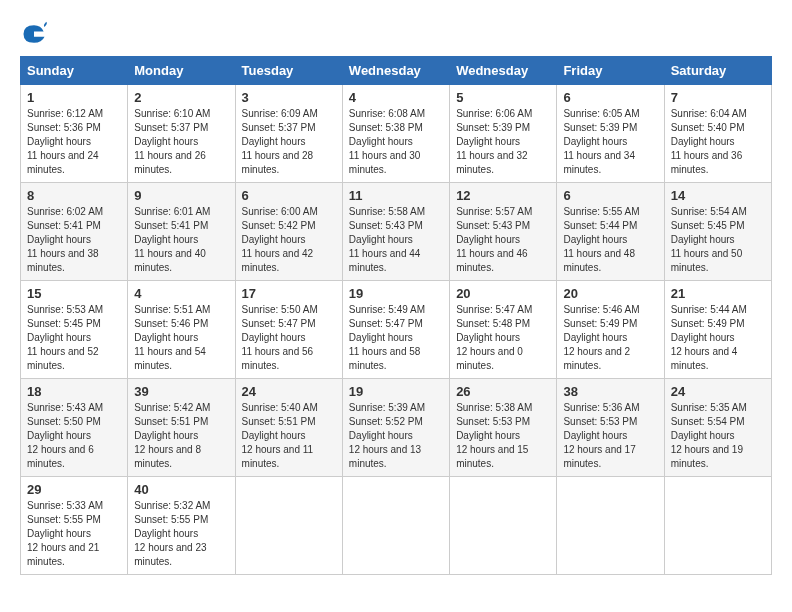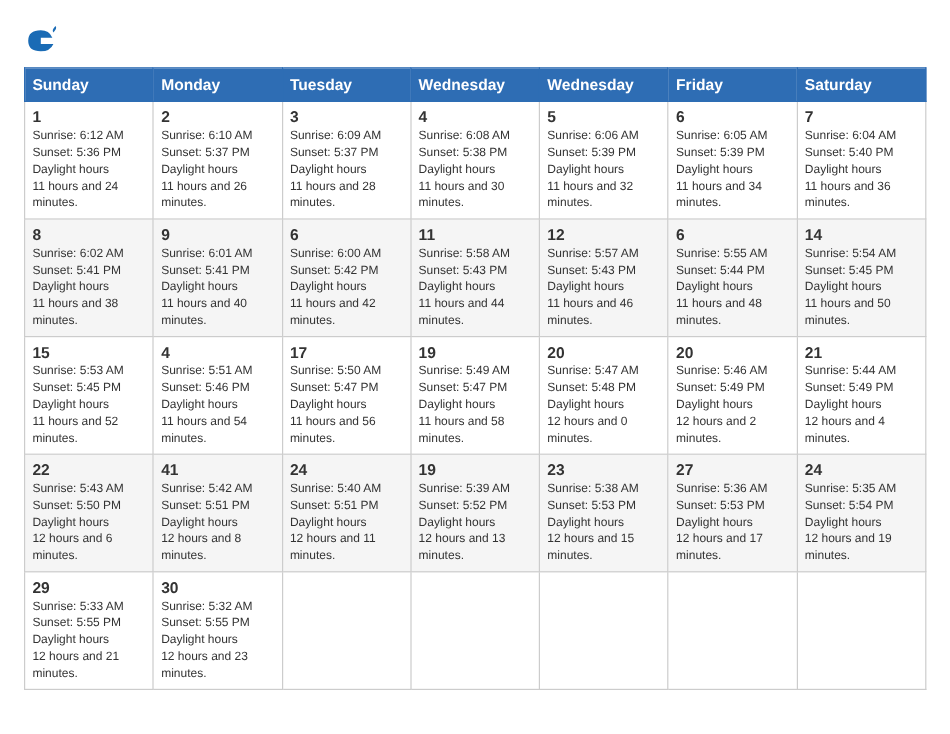--- a/index.html
+++ b/index.html
@@ -313,30 +313,30 @@
         <div class="day-info">
           Sunrise: 5:44 AM<br>
           Sunset: 5:49 PM<br>
           Daylight hours<br>
           12 hours and 4 minutes.
         </div>
         </td>
       </tr>
       <tr>
         <td>
-          <span class="day-number">22</span>
+          <span class="day-number">18</span>
         <div class="day-info">
           Sunrise: 5:43 AM<br>
           Sunset: 5:50 PM<br>
           Daylight hours<br>
           12 hours and 6 minutes.
         </div>
         </td>
         <td>
-          <span class="day-number">41</span>
+          <span class="day-number">39</span>
         <div class="day-info">
           Sunrise: 5:42 AM<br>
           Sunset: 5:51 PM<br>
           Daylight hours<br>
           12 hours and 8 minutes.
         </div>
         </td>
         <td>
           <span class="day-number">24</span>
         <div class="day-info">
@@ -349,30 +349,30 @@
         <td>
           <span class="day-number">19</span>
         <div class="day-info">
           Sunrise: 5:39 AM<br>
           Sunset: 5:52 PM<br>
           Daylight hours<br>
           12 hours and 13 minutes.
         </div>
         </td>
         <td>
-          <span class="day-number">23</span>
+          <span class="day-number">26</span>
         <div class="day-info">
           Sunrise: 5:38 AM<br>
           Sunset: 5:53 PM<br>
           Daylight hours<br>
           12 hours and 15 minutes.
         </div>
         </td>
         <td>
-          <span class="day-number">27</span>
+          <span class="day-number">38</span>
         <div class="day-info">
           Sunrise: 5:36 AM<br>
           Sunset: 5:53 PM<br>
           Daylight hours<br>
           12 hours and 17 minutes.
         </div>
         </td>
         <td>
           <span class="day-number">24</span>
         <div class="day-info">
@@ -387,21 +387,21 @@
         <td>
           <span class="day-number">29</span>
         <div class="day-info">
           Sunrise: 5:33 AM<br>
           Sunset: 5:55 PM<br>
           Daylight hours<br>
           12 hours and 21 minutes.
         </div>
         </td>
         <td>
-          <span class="day-number">30</span>
+          <span class="day-number">40</span>
         <div class="day-info">
           Sunrise: 5:32 AM<br>
           Sunset: 5:55 PM<br>
           Daylight hours<br>
           12 hours and 23 minutes.
         </div>
         </td>
         <td class="empty-cell"></td>
         <td class="empty-cell"></td>
         <td class="empty-cell"></td>

